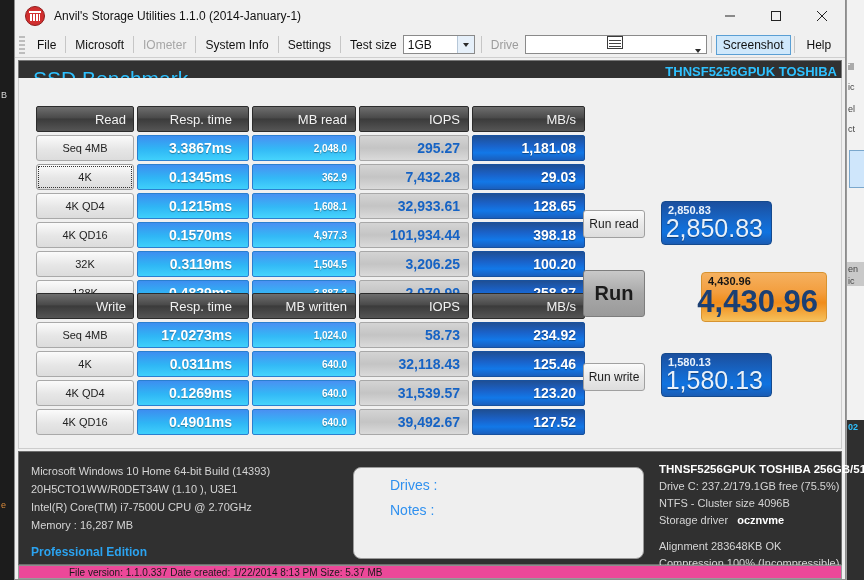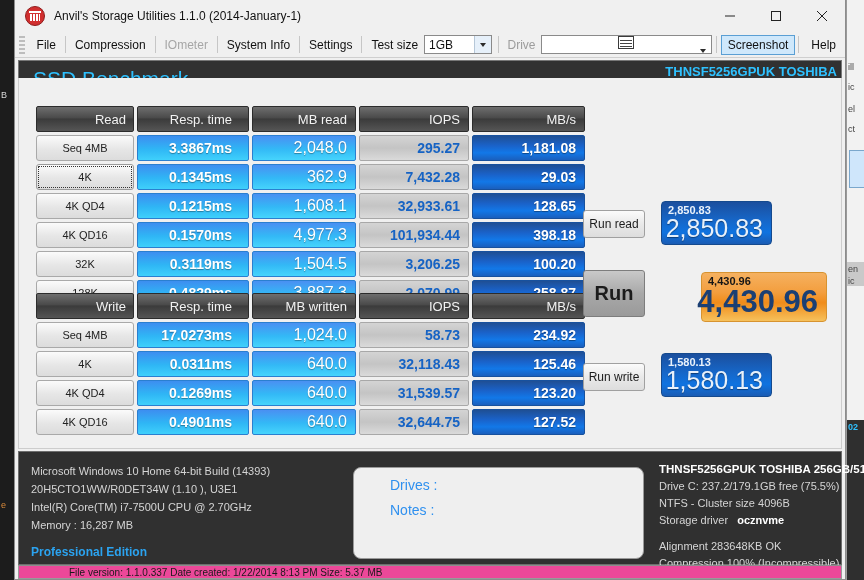--- a/index.html
+++ b/index.html
@@ -87,21 +87,21 @@
   .cell{height:26px;box-sizing:border-box;margin-right:3px;}
   .c-label{width:98px;background:linear-gradient(180deg,#fbfbfb 0%,#e6e6e6 55%,#dcdcdc 100%);
     border:1px solid #a9a9a9;border-radius:3px;display:flex;align-items:center;justify-content:center;
     font-size:11px;color:#222;}
   .c-label.focus{border:1px solid #9a9a9a;outline:1px dotted #333;outline-offset:-3px;}
   .c-resp{width:112px;background:linear-gradient(180deg,#3d8ef0 0%,#2fb6f5 55%,#3fd0fb 100%);
     border:1px solid #2a7fd0;border-radius:2px;color:#fff;font-size:14px;font-weight:bold;
     display:flex;align-items:center;justify-content:flex-end;padding-right:16px;
     text-shadow:0 1px 1px rgba(0,0,0,.35);}
   .c-mb{width:104px;background:linear-gradient(180deg,#4a90f2 0%,#33b9f6 55%,#46d4fc 100%);
-    border:1px solid #2a7fd0;border-radius:2px;color:#fff;font-size:16px;font-weight:normal;
+    border:1px solid #2a7fd0;border-radius:2px;color:#fff;font-size:10px;font-weight:bold;
     display:flex;align-items:center;justify-content:flex-end;padding-right:8px;
     text-shadow:0 1px 1px rgba(0,0,0,.35);}
   .c-iops{width:110px;background:linear-gradient(180deg,#d4d4d4 0%,#c4c4c4 50%,#dadada 100%);
     border:1px solid #a8a8a8;border-radius:2px;color:#1663c4;font-size:14px;font-weight:bold;
     display:flex;align-items:center;justify-content:flex-end;padding-right:8px;}
   .c-mbs{width:113px;background:linear-gradient(180deg,#1f4f94 0%,#1a62c9 40%,#1278e8 70%,#1a5fbd 100%);
     border:1px solid #17519e;border-radius:2px;color:#fff;font-size:14px;font-weight:bold;
     display:flex;align-items:center;justify-content:flex-end;padding-right:8px;
     text-shadow:0 1px 1px rgba(0,0,0,.4);}
   .thead .c-label{background:linear-gradient(180deg,#6e6e6e 0%,#4a4a4a 45%,#3b3b3b 50%,#555 100%);
@@ -197,21 +197,21 @@
               <line x1="11" y1="1" x2="1" y2="11" stroke="#222" stroke-width="1"></line>
             </svg>
         </div>
       </div>
     </div>
 
     <div class="menubar">
       <div class="grip"></div>
       <div class="mitem">File</div>
       <div class="msep"></div>
-      <div class="mitem">Compression</div>
+      <div class="mitem">Microsoft</div>
       <div class="msep"></div>
       <div class="mitem disabled">IOmeter</div>
       <div class="msep"></div>
       <div class="mitem">System Info</div>
       <div class="msep"></div>
       <div class="mitem">Settings</div>
       <div class="msep"></div>
       <div class="mlabel">Test size</div>
       <div class="combo" id="combo-testsize">
         <span class="val">1GB</span>
@@ -325,21 +325,21 @@
               <div class="cell c-label">4K QD4</div>
               <div class="cell c-resp">0.1269ms</div>
               <div class="cell c-mb">640.0</div>
               <div class="cell c-iops">31,539.57</div>
               <div class="cell c-mbs">123.20</div>
             </div>
             <div class="trow">
               <div class="cell c-label">4K QD16</div>
               <div class="cell c-resp">0.4901ms</div>
               <div class="cell c-mb">640.0</div>
-              <div class="cell c-iops">32,644.75</div>
+              <div class="cell c-iops">39,492.67</div>
               <div class="cell c-mbs">127.52</div>
             </div>
           </div>
       </div>
 
       <div class="runbtn" style="left:564px;top:132px;width:60px;height:26px">Run read</div>
       <div class="runbtn big" style="left:564px;top:192px;width:60px;height:45px">Run</div>
       <div class="runbtn" style="left:564px;top:285px;width:60px;height:26px">Run write</div>
 
       <div class="scorebox sb-blue" style="left:642px;top:123px;width:111px;height:44px">

